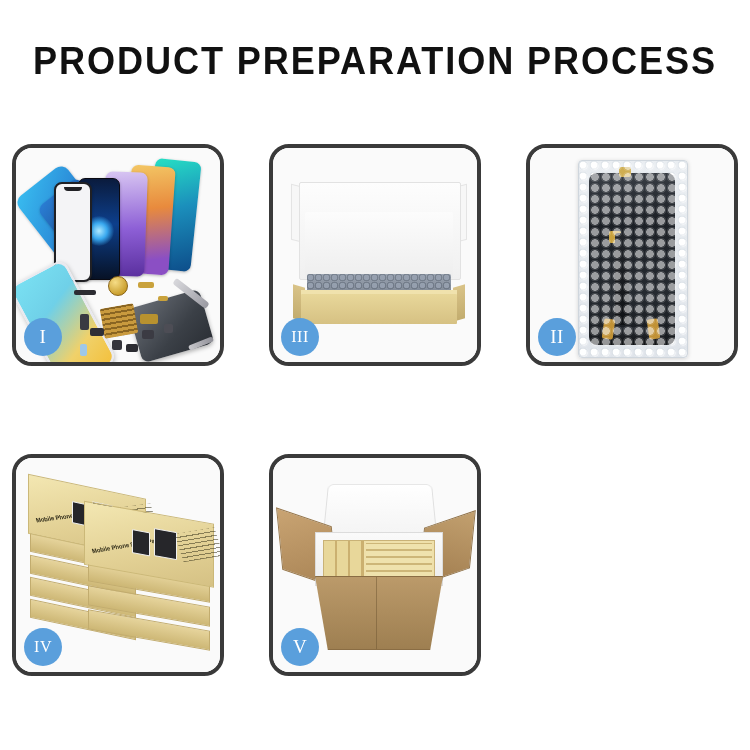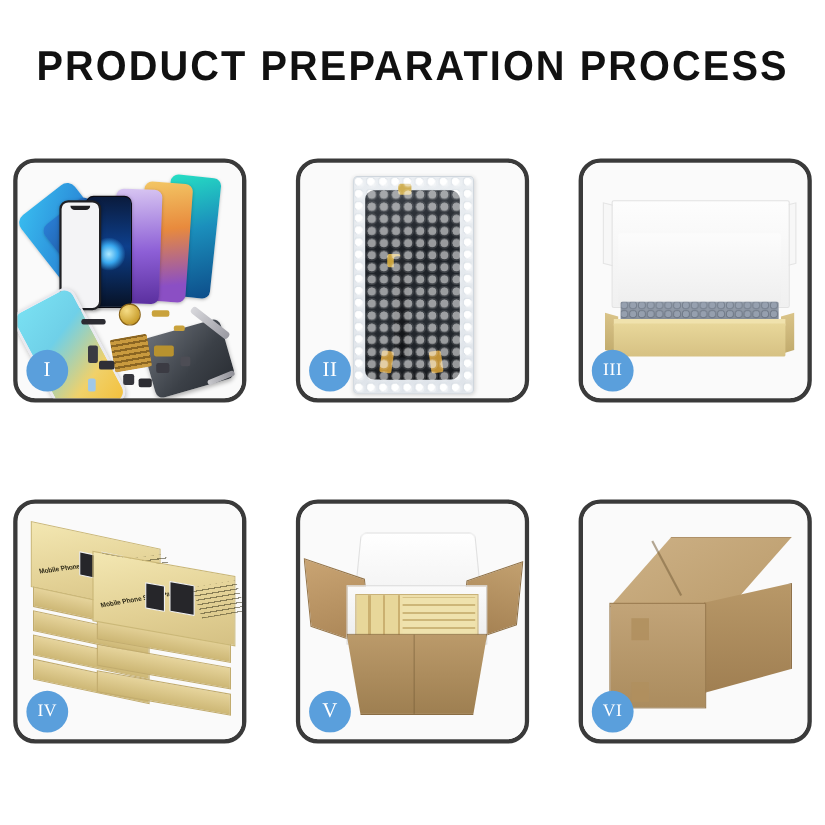--- a/index.html
+++ b/index.html
@@ -399,54 +399,54 @@
           <div class="part p11"></div>
           <div class="tool"></div>
           <div class="tool2"></div>
         </div>
       </div>
       <div class="badge">I</div>
     </div>
 
     <div class="panel">
       <div class="panel-inner">
-        <div class="bubblebag">
-          <div class="lcd">
-            <div class="tab"></div>
-            <div class="gold1"></div>
-            <div class="flex"></div>
-            <div class="btm"></div>
-            <div class="gold2"></div>
-            <div class="gold3"></div>
-          </div>
-          <div class="bubbleoverlay"></div>
-        </div>
-      </div>
-      <div class="badge">II</div>
-    </div>
-
-    <div class="panel">
-      <div class="panel-inner">
         <div class="box3">
           <div class="flapL"></div>
           <div class="flapR"></div>
           <div class="lidback"></div>
           <div class="foam"></div>
           <div class="bubbletray"></div>
           <div class="sideL"></div>
           <div class="sideR"></div>
           <div class="frontlip"></div>
           <div class="front"></div>
         </div>
       </div>
       <div class="badge wide">III</div>
     </div>
 
     <div class="panel">
       <div class="panel-inner">
+        <div class="bubblebag">
+          <div class="lcd">
+            <div class="tab"></div>
+            <div class="gold1"></div>
+            <div class="flex"></div>
+            <div class="btm"></div>
+            <div class="gold2"></div>
+            <div class="gold3"></div>
+          </div>
+          <div class="bubbleoverlay"></div>
+        </div>
+      </div>
+      <div class="badge">II</div>
+    </div>
+
+    <div class="panel">
+      <div class="panel-inner">
         <div class="stack">
 
           <div class="edge" style="left:4px; top:64px; width:104px; height:17px; transform:skewY(12deg);"></div>
           <div class="edge" style="left:4px; top:86px; width:104px; height:17px; transform:skewY(12deg);"></div>
           <div class="edge" style="left:4px; top:108px; width:104px; height:17px; transform:skewY(12deg);"></div>
           <div class="edge" style="left:4px; top:130px; width:104px; height:17px; transform:skewY(12deg);"></div>
 
           <div class="edge" style="left:62px; top:92px; width:120px; height:18px; transform:skewY(10deg);"></div>
           <div class="edge" style="left:62px; top:116px; width:120px; height:18px; transform:skewY(10deg);"></div>
           <div class="edge" style="left:62px; top:140px; width:120px; height:18px; transform:skewY(10deg);"></div>
@@ -483,26 +483,15 @@
             <div class="slats"></div>
           </div>
           <div class="v-carton">
             <div class="seam"></div>
           </div>
         </div>
       </div>
       <div class="badge">V</div>
     </div>
 
-    <div class="panel">
-      <div class="panel-inner">
-        <div class="c-top"></div>
-        <div class="c-side"></div>
-        <div class="c-front"></div>
-        <div class="c-seam"></div>
-        <div class="c-tape c-t1"></div>
-        <div class="c-tape c-t2"></div>
-      </div>
-      <div class="badge wide">VI</div>
-    </div>
 
   </div>
 </div>
 
 </body></html>

